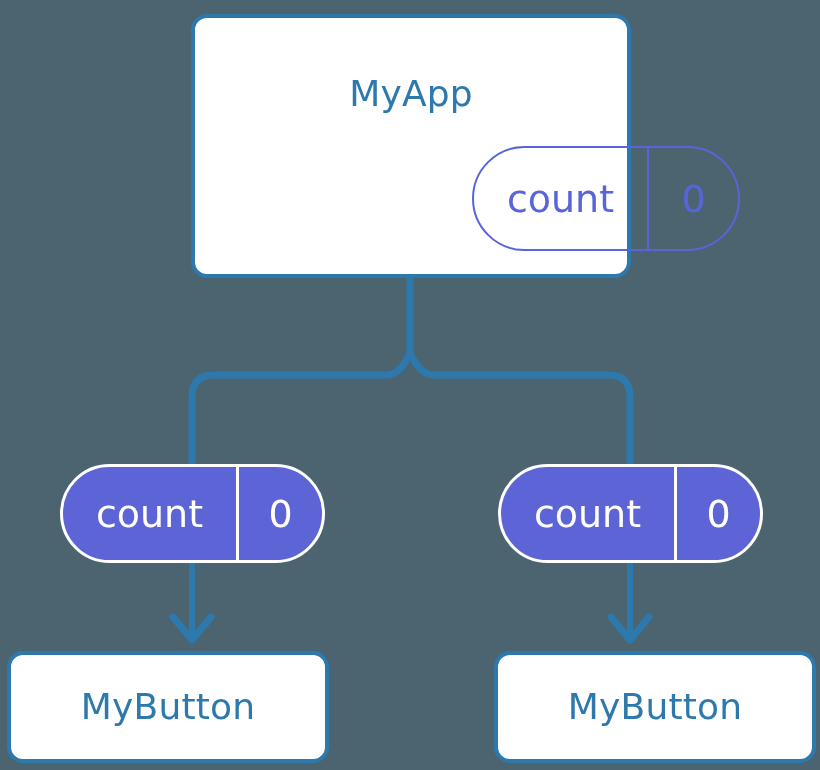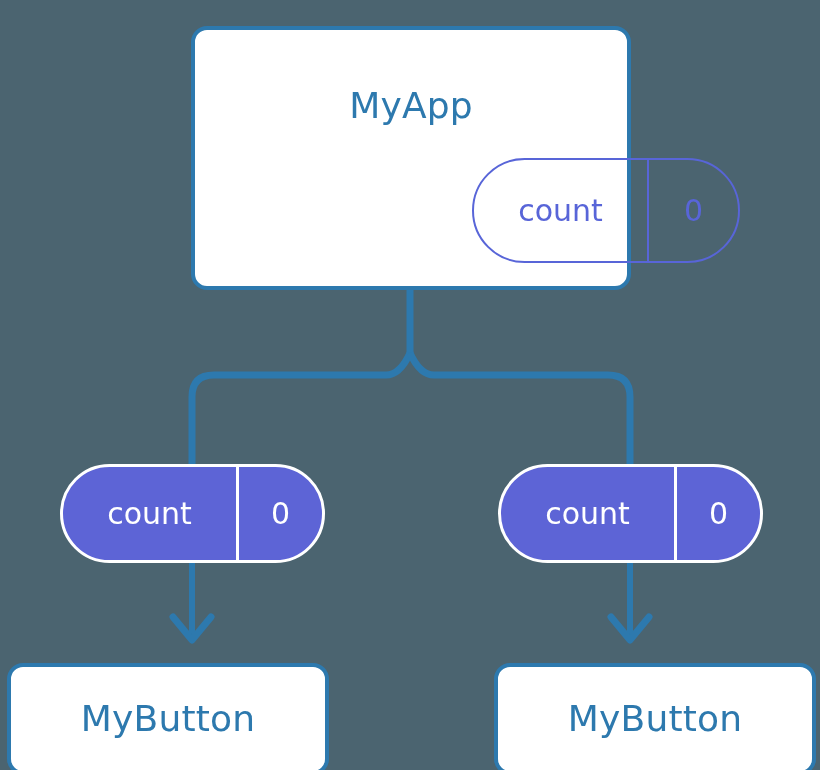--- a/index.html
+++ b/index.html
@@ -30,21 +30,20 @@
   
   .comp-box {
     position: absolute;
     background: #ffffff;
     border: 4px solid #2d79ae;
     border-radius: 16px;
     box-sizing: border-box;
     display: flex;
     align-items: center;
     justify-content: center;
-    margin-top: 12px;
   }
   .comp-title {
     color: #2d79ae;
     font-size: 36px;
     letter-spacing: 0.2px;
     line-height: 1;
   }
 
   #app-box {
     left: 191px;
@@ -81,21 +80,21 @@
     display: flex;
     align-items: stretch;
     border-radius: 999px;
     overflow: hidden;
   }
   .pill .pill-key,
   .pill .pill-val {
     display: flex;
     align-items: center;
     justify-content: center;
-    font-size: 30px;
+    font-size: 38px;
     line-height: 1;
     box-sizing: border-box;
   }
   .pill .pill-key {
     flex: 0 0 auto;
   }
   .pill .pill-val {
     flex: 1 1 auto;
   }
 

